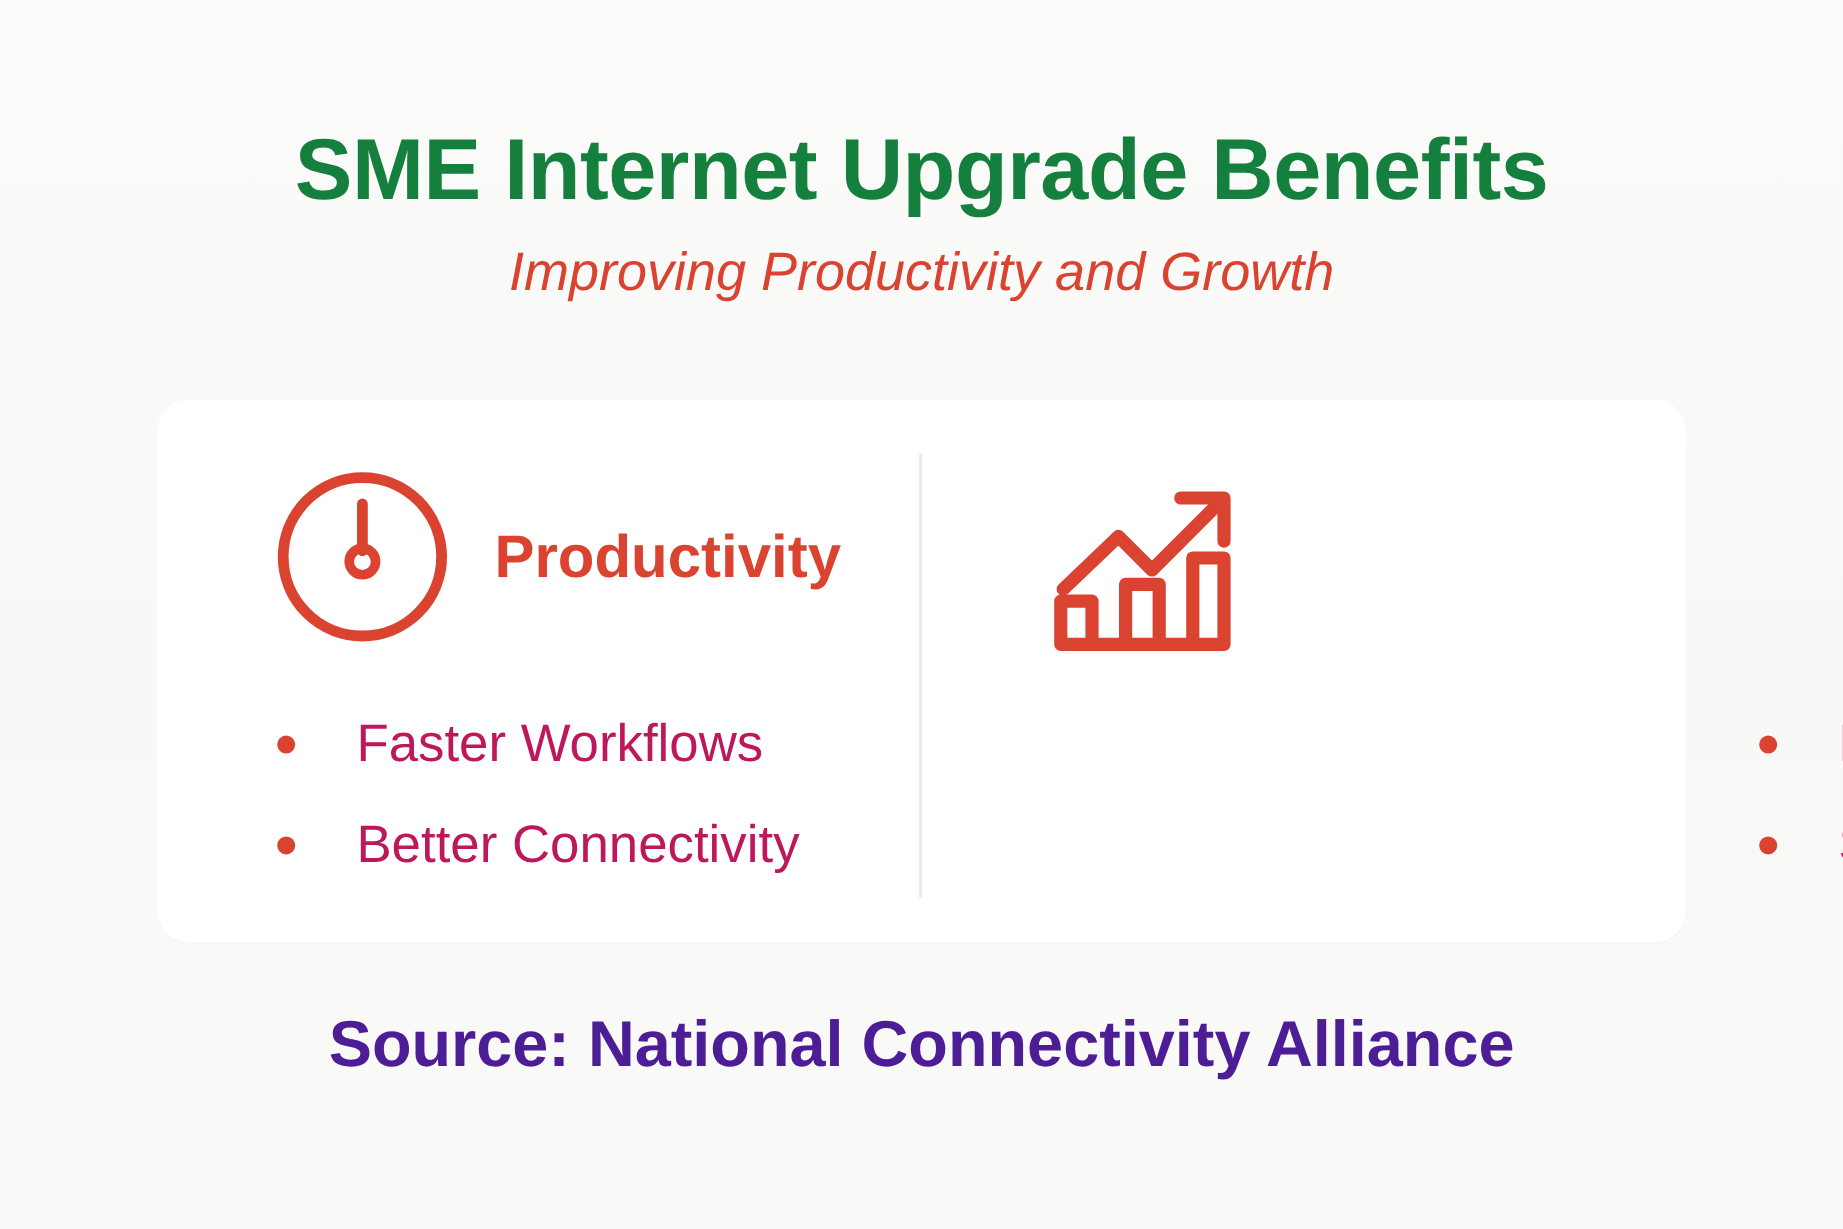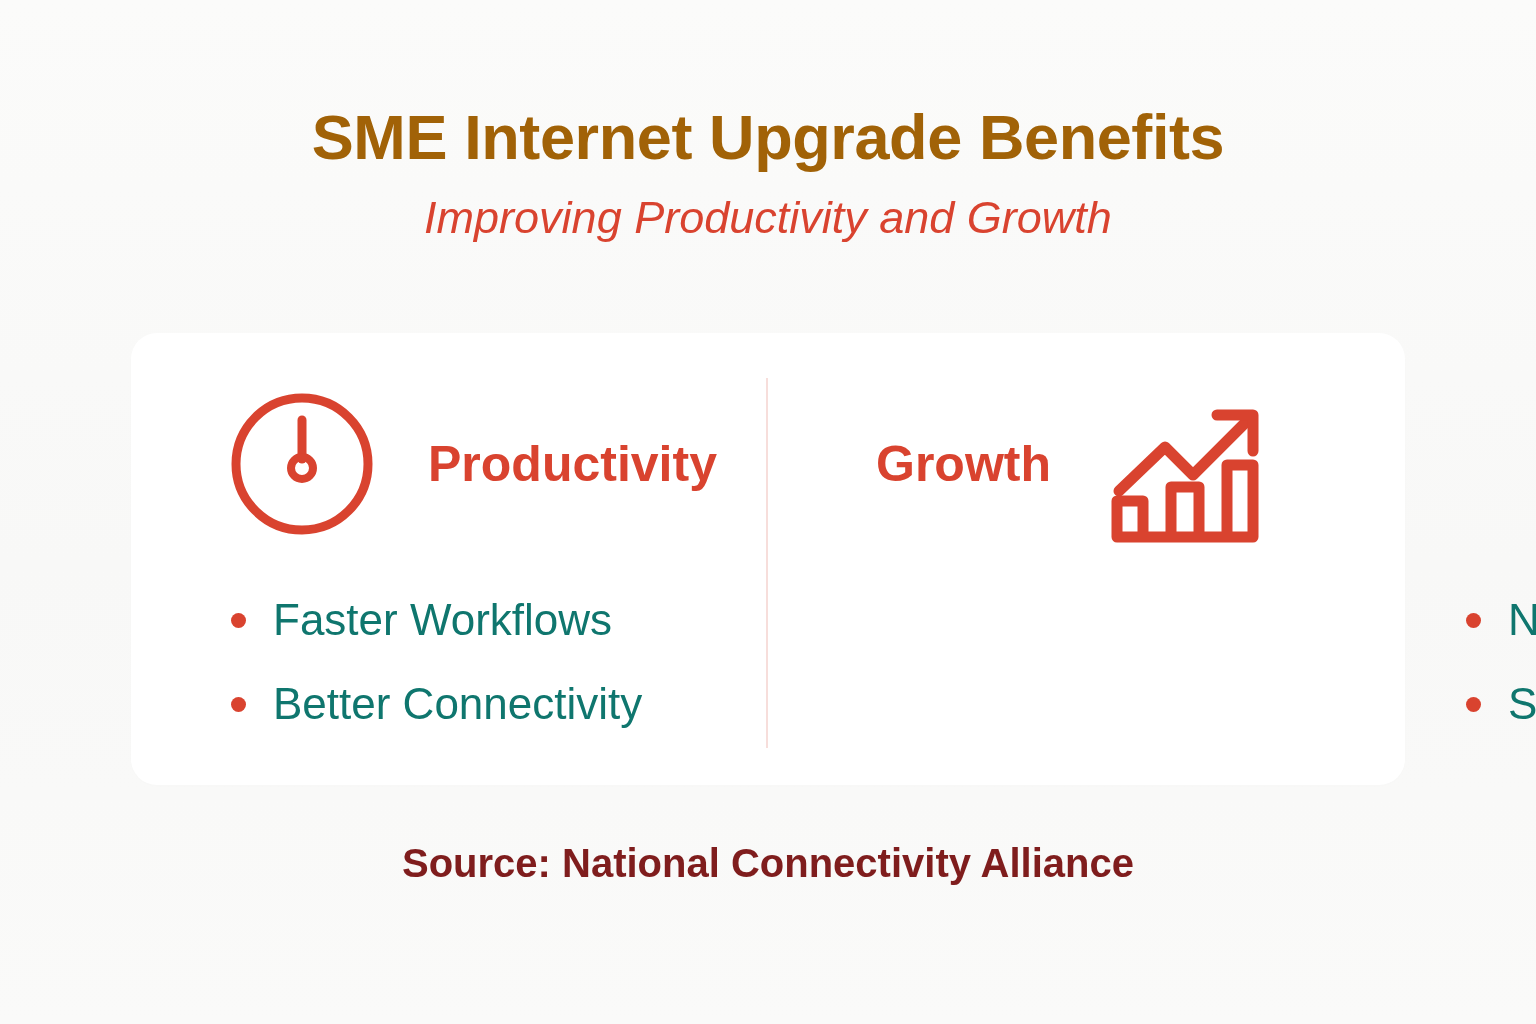--- a/index.html
+++ b/index.html
@@ -29,23 +29,23 @@
 
   
   .header {
     position: absolute;
     left: 0;
     right: 0;
     top: 104px;
     text-align: center;
   }
   .title {
-    font-size: 63px;
+    font-size: 72px;
     font-weight: 700;
-    color: #a16207;
+    color: #15803d;
     letter-spacing: -0.4px;
     line-height: 1.06;
     margin: 0;
     white-space: nowrap;
   }
   .subtitle {
     font-size: 45px;
     font-weight: 400;
     color: #d9432f;
     line-height: 1.1;
@@ -87,21 +87,20 @@
     background: #f7dedb;
   }
 
   
   .col-head {
     position: absolute;
     top: 56px;
     height: 150px;
     display: flex;
     align-items: center;
-    gap: 16px;
   }
   .col-head-left {
     left: 95px;
   }
   .col-head-right {
     left: 110px;
   }
 
   .icon-box {
     width: 152px;
@@ -129,46 +128,47 @@
     margin: 0;
     padding: 0;
   }
   .bullets-left { left: 100px; }
   .bullets-right { left: 700px; }
 
   .bullet-item {
     display: flex;
     align-items: center;
     height: 84px;
-    color: #0f766e;
+    color: #be185d;
     font-size: 44px;
     font-weight: 400;
     white-space: nowrap;
+    gap: 24px;
   }
   .bullet-dot {
     width: 15px;
     height: 15px;
     border-radius: 50%;
     background: #d9432f;
     flex: 0 0 auto;
     margin-right: 27px;
   }
 
   
   .footer {
     position: absolute;
     left: 0;
     right: 0;
     top: 841px;
     text-align: center;
   }
   .source {
-    font-size: 40px;
+    font-size: 54px;
     font-weight: 700;
-    color: #7f1d1d;
+    color: #4c1d95;
     white-space: nowrap;
     line-height: 1.1;
     margin: 0;
   }
 </style>
 </head>
 <body>
 
 <div class="page-bg"></div>
 
@@ -207,21 +207,20 @@
             <span class="bullet-dot"></span>
             <span>Better Connectivity</span>
           </li>
         </ul>
 
       </div>
 
       <div class="col col-right">
 
         <div class="col-head col-head-right">
-          <span class="col-label">Growth</span>
           <span class="icon-box">
             <svg width="170" height="160" viewBox="0 0 170 160" fill="none" xmlns="http://www.w3.org/2000/svg">
 
               <path d="M10 102 L56 58 L84 86 L140 30" stroke="#d9432f" stroke-width="11" stroke-linecap="round" stroke-linejoin="round" fill="none"></path>
               <path d="M108 26 L144 26 L144 62" stroke="#d9432f" stroke-width="11" stroke-linecap="round" stroke-linejoin="round" fill="none"></path>
 
               <path d="M8 112 L34 112 L34 148 L62 148 L62 98 L90 98 L90 148 L118 148 L118 76 L144 76 L144 148 L8 148 Z" stroke="#d9432f" stroke-width="11" stroke-linejoin="round" stroke-linecap="round" fill="none"></path>
             </svg>
           </span>
         </div>

